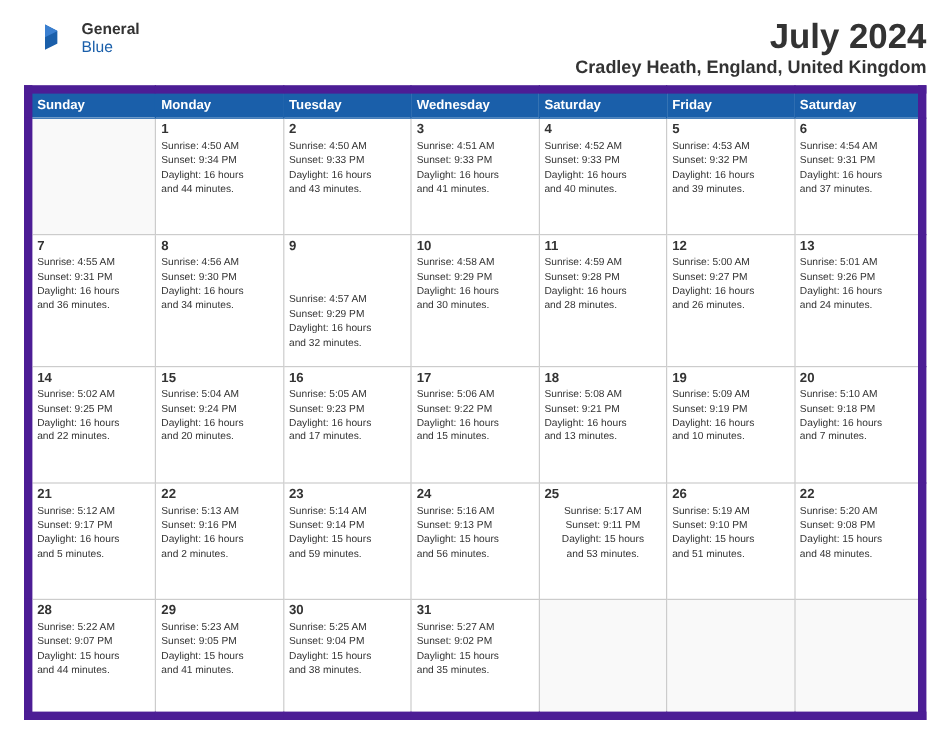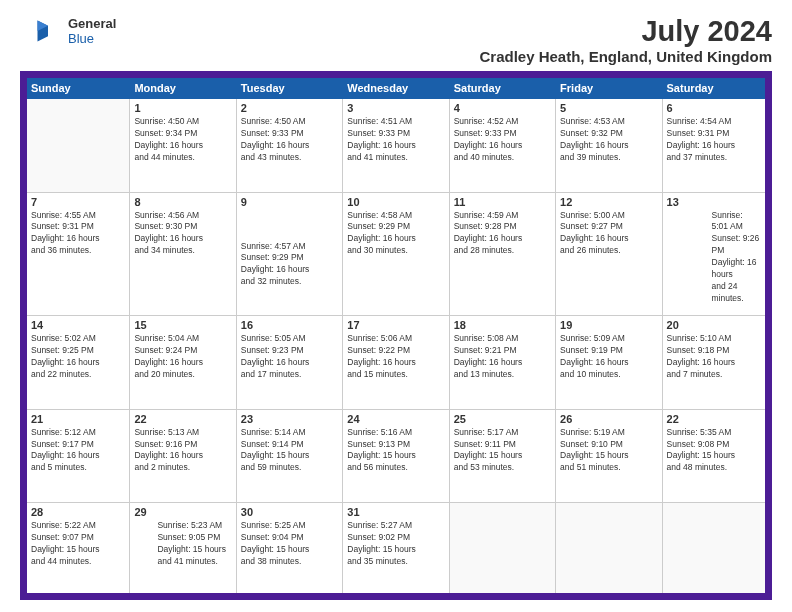--- a/index.html
+++ b/index.html
@@ -207,21 +207,21 @@
           </td>
           <td>
             <span class="day-num">12</span>
             <div class="day-info" style="white-space: pre-line;">Sunrise: 5:00 AM
 Sunset: 9:27 PM
 Daylight: 16 hours
 and 26 minutes.</div>
           </td>
           <td>
             <span class="day-num">13</span>
-            <div class="day-info" style="white-space: pre-line; margin-left: 45px;">Sunrise: 5:01 AM
+            <div class="day-info" style="white-space: pre-line;">Sunrise: 5:01 AM
 Sunset: 9:26 PM
 Daylight: 16 hours
 and 24 minutes.</div>
           </td>
         </tr>
         <tr class="week-row">
           <td>
             <span class="day-num">14</span>
             <div class="day-info" style="white-space: pre-line;">Sunrise: 5:02 AM
 Sunset: 9:25 PM
@@ -295,51 +295,51 @@
           </td>
           <td>
             <span class="day-num">24</span>
             <div class="day-info" style="white-space: pre-line;">Sunrise: 5:16 AM
 Sunset: 9:13 PM
 Daylight: 15 hours
 and 56 minutes.</div>
           </td>
           <td>
             <span class="day-num">25</span>
-            <div class="day-info" style="white-space: pre-line;">Sunrise: 5:17 AM
+            <div class="day-info" style="white-space: pre-line; text-align: center;">Sunrise: 5:17 AM
 Sunset: 9:11 PM
 Daylight: 15 hours
 and 53 minutes.</div>
           </td>
           <td>
             <span class="day-num">26</span>
             <div class="day-info" style="white-space: pre-line;">Sunrise: 5:19 AM
 Sunset: 9:10 PM
 Daylight: 15 hours
 and 51 minutes.</div>
           </td>
           <td>
             <span class="day-num">22</span>
-            <div class="day-info" style="white-space: pre-line;">Sunrise: 5:35 AM
+            <div class="day-info" style="white-space: pre-line;">Sunrise: 5:20 AM
 Sunset: 9:08 PM
 Daylight: 15 hours
 and 48 minutes.</div>
           </td>
         </tr>
         <tr class="week-row">
           <td>
             <span class="day-num">28</span>
             <div class="day-info" style="white-space: pre-line;">Sunrise: 5:22 AM
 Sunset: 9:07 PM
 Daylight: 15 hours
 and 44 minutes.</div>
           </td>
           <td>
             <span class="day-num">29</span>
-            <div class="day-info" style="white-space: pre-line; margin-left: 23px;">Sunrise: 5:23 AM
+            <div class="day-info" style="white-space: pre-line;">Sunrise: 5:23 AM
 Sunset: 9:05 PM
 Daylight: 15 hours
 and 41 minutes.</div>
           </td>
           <td>
             <span class="day-num">30</span>
             <div class="day-info" style="white-space: pre-line;">Sunrise: 5:25 AM
 Sunset: 9:04 PM
 Daylight: 15 hours
 and 38 minutes.</div>

